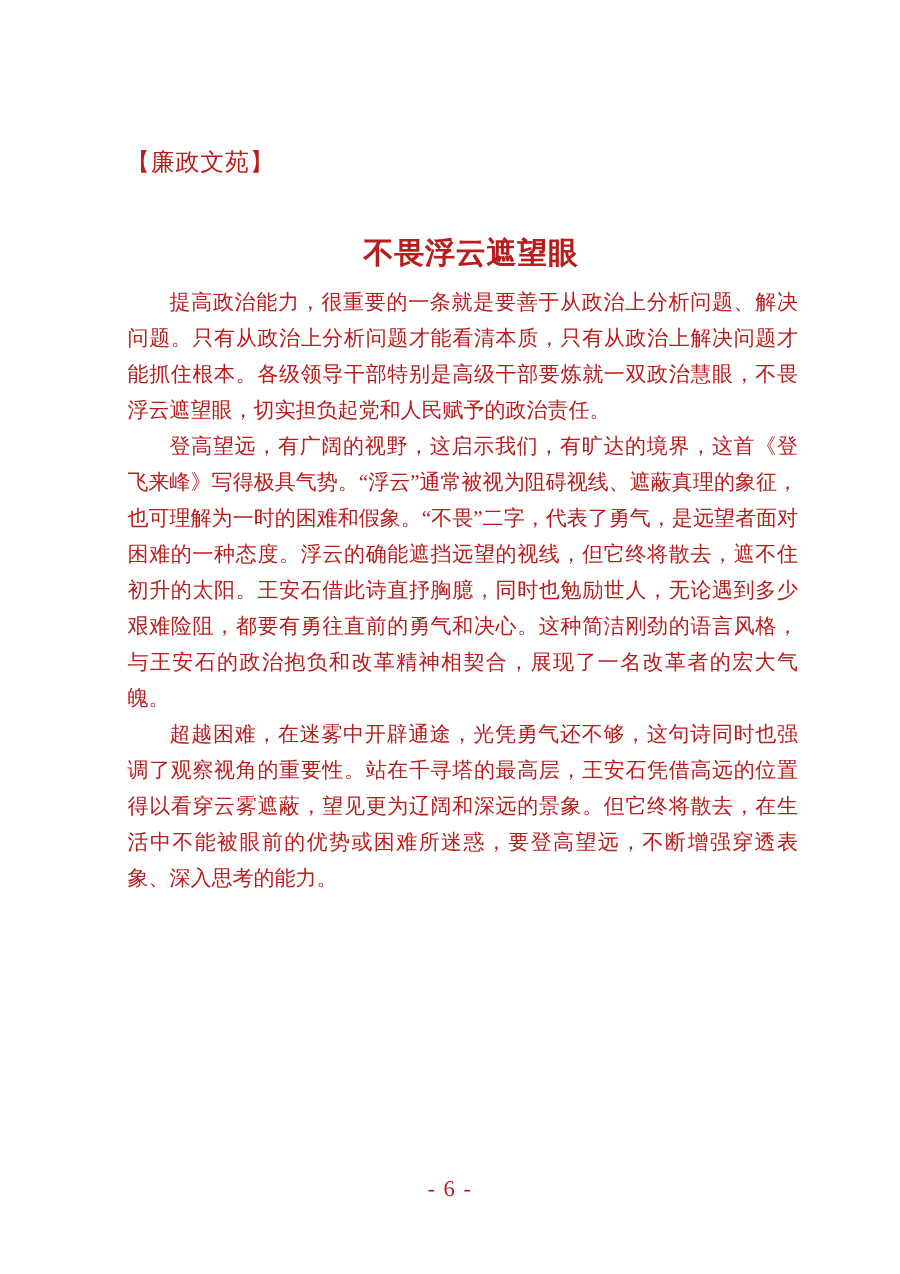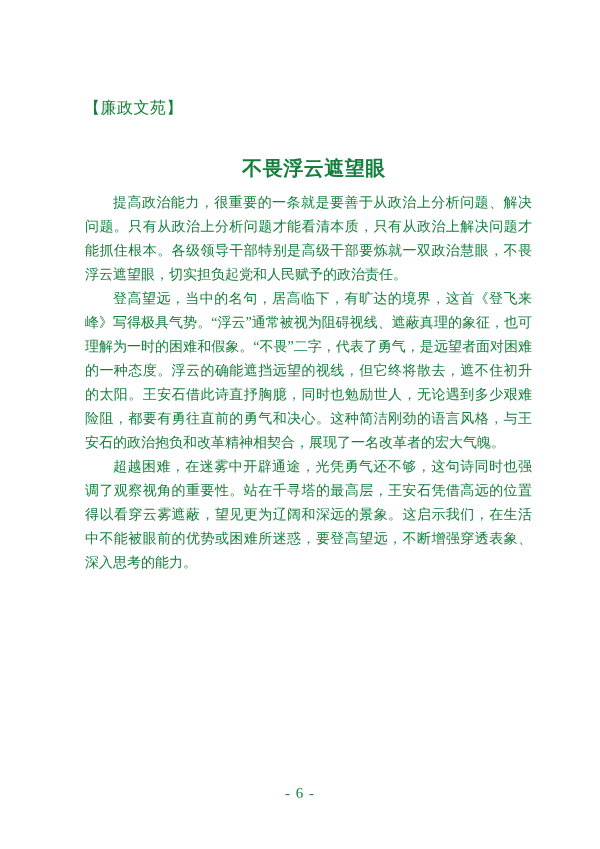--- a/index.html
+++ b/index.html
@@ -7,21 +7,21 @@
     padding: 0;
     background: #ffffff;
   }
   .page {
     position: relative;
     width: 600px;
     height: 849px;
     background: #ffffff;
     overflow: hidden;
     font-family: "Liberation Serif", "DejaVu Serif", serif;
-    color: #15803d;
+    color: #b91c1c;
   }
   .section-tag {
     position: absolute;
     left: 84px;
     top: 98px;
     font-size: 16px;
     letter-spacing: 0.5px;
     white-space: nowrap;
   }
   .doc-title {
@@ -64,19 +64,19 @@
 <body>
 
 <div class="page">
 
   <div class="section-tag">【廉政文苑】</div>
 
   <h1 class="doc-title">不畏浮云遮望眼</h1>
 
   <div class="body-text">
     <p>提高政治能力，很重要的一条就是要善于从政治上分析问题、解决问题。只有从政治上分析问题才能看清本质，只有从政治上解决问题才能抓住根本。各级领导干部特别是高级干部要炼就一双政治慧眼，不畏浮云遮望眼，切实担负起党和人民赋予的政治责任。</p>
-    <p>登高望远，当中的名句，居高临下，有旷达的境界，这首《登飞来峰》写得极具气势。“浮云”通常被视为阻碍视线、遮蔽真理的象征，也可理解为一时的困难和假象。“不畏”二字，代表了勇气，是远望者面对困难的一种态度。浮云的确能遮挡远望的视线，但它终将散去，遮不住初升的太阳。王安石借此诗直抒胸臆，同时也勉励世人，无论遇到多少艰难险阻，都要有勇往直前的勇气和决心。这种简洁刚劲的语言风格，与王安石的政治抱负和改革精神相契合，展现了一名改革者的宏大气魄。</p>
-    <p>超越困难，在迷雾中开辟通途，光凭勇气还不够，这句诗同时也强调了观察视角的重要性。站在千寻塔的最高层，王安石凭借高远的位置得以看穿云雾遮蔽，望见更为辽阔和深远的景象。这启示我们，在生活中不能被眼前的优势或困难所迷惑，要登高望远，不断增强穿透表象、深入思考的能力。</p>
+    <p>登高望远，有广阔的视野，这启示我们，有旷达的境界，这首《登飞来峰》写得极具气势。“浮云”通常被视为阻碍视线、遮蔽真理的象征，也可理解为一时的困难和假象。“不畏”二字，代表了勇气，是远望者面对困难的一种态度。浮云的确能遮挡远望的视线，但它终将散去，遮不住初升的太阳。王安石借此诗直抒胸臆，同时也勉励世人，无论遇到多少艰难险阻，都要有勇往直前的勇气和决心。这种简洁刚劲的语言风格，与王安石的政治抱负和改革精神相契合，展现了一名改革者的宏大气魄。</p>
+    <p>超越困难，在迷雾中开辟通途，光凭勇气还不够，这句诗同时也强调了观察视角的重要性。站在千寻塔的最高层，王安石凭借高远的位置得以看穿云雾遮蔽，望见更为辽阔和深远的景象。但它终将散去，在生活中不能被眼前的优势或困难所迷惑，要登高望远，不断增强穿透表象、深入思考的能力。</p>
   </div>
 
   <div class="page-num">- 6 -</div>
 
 </div>
 
 </body></html>

